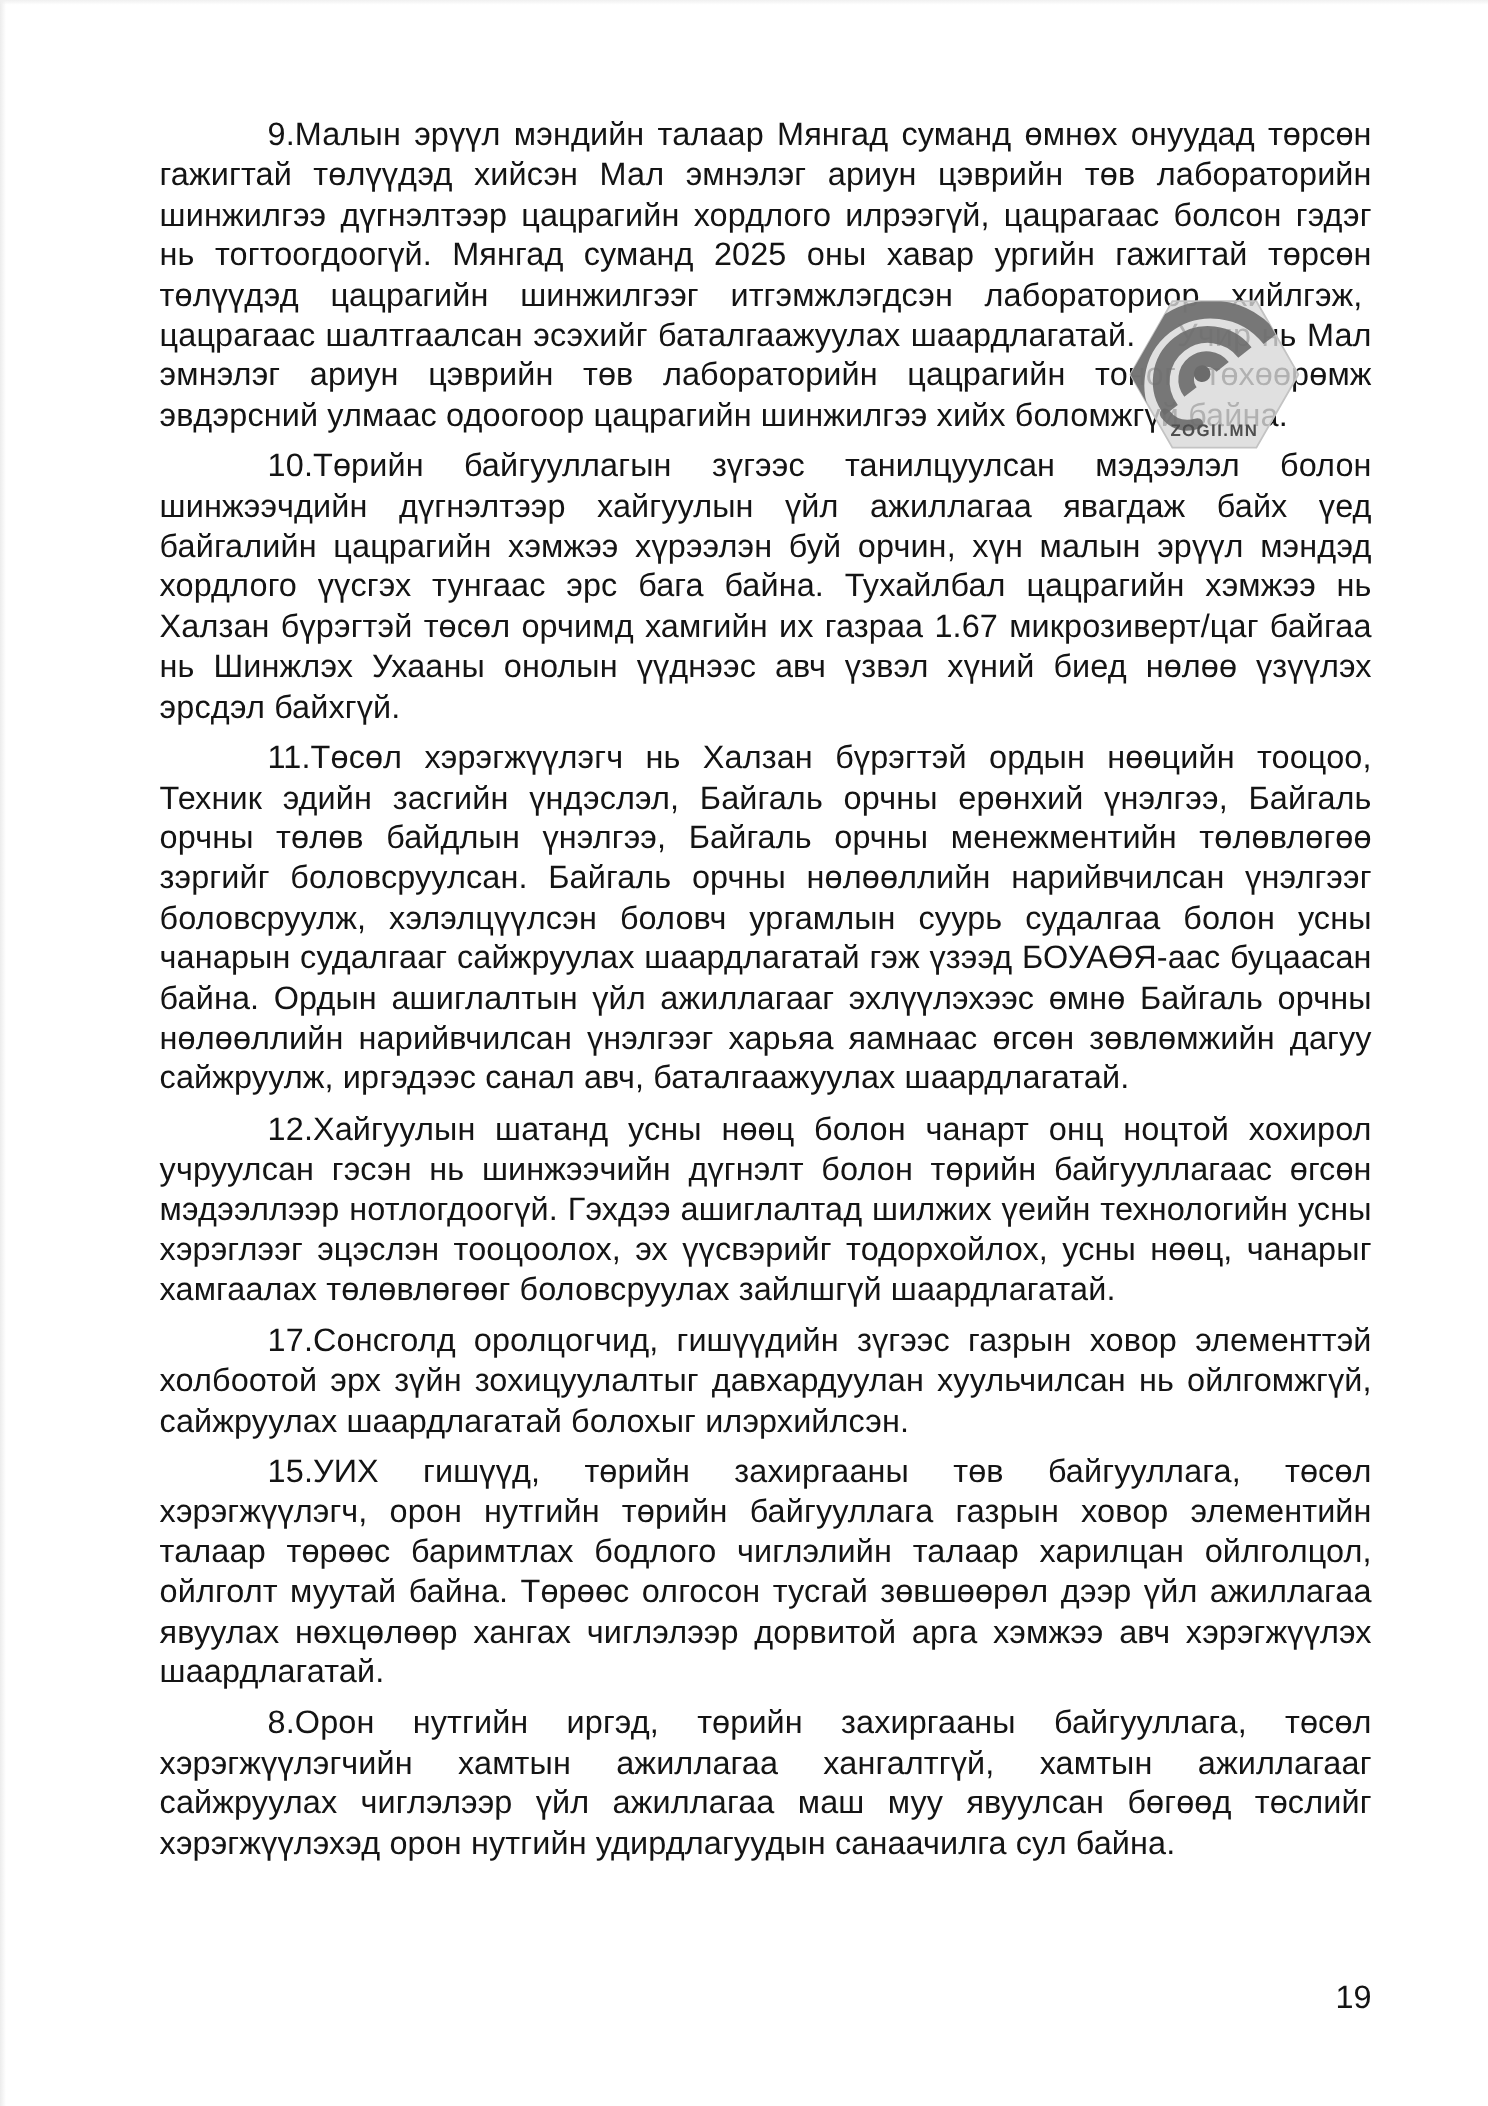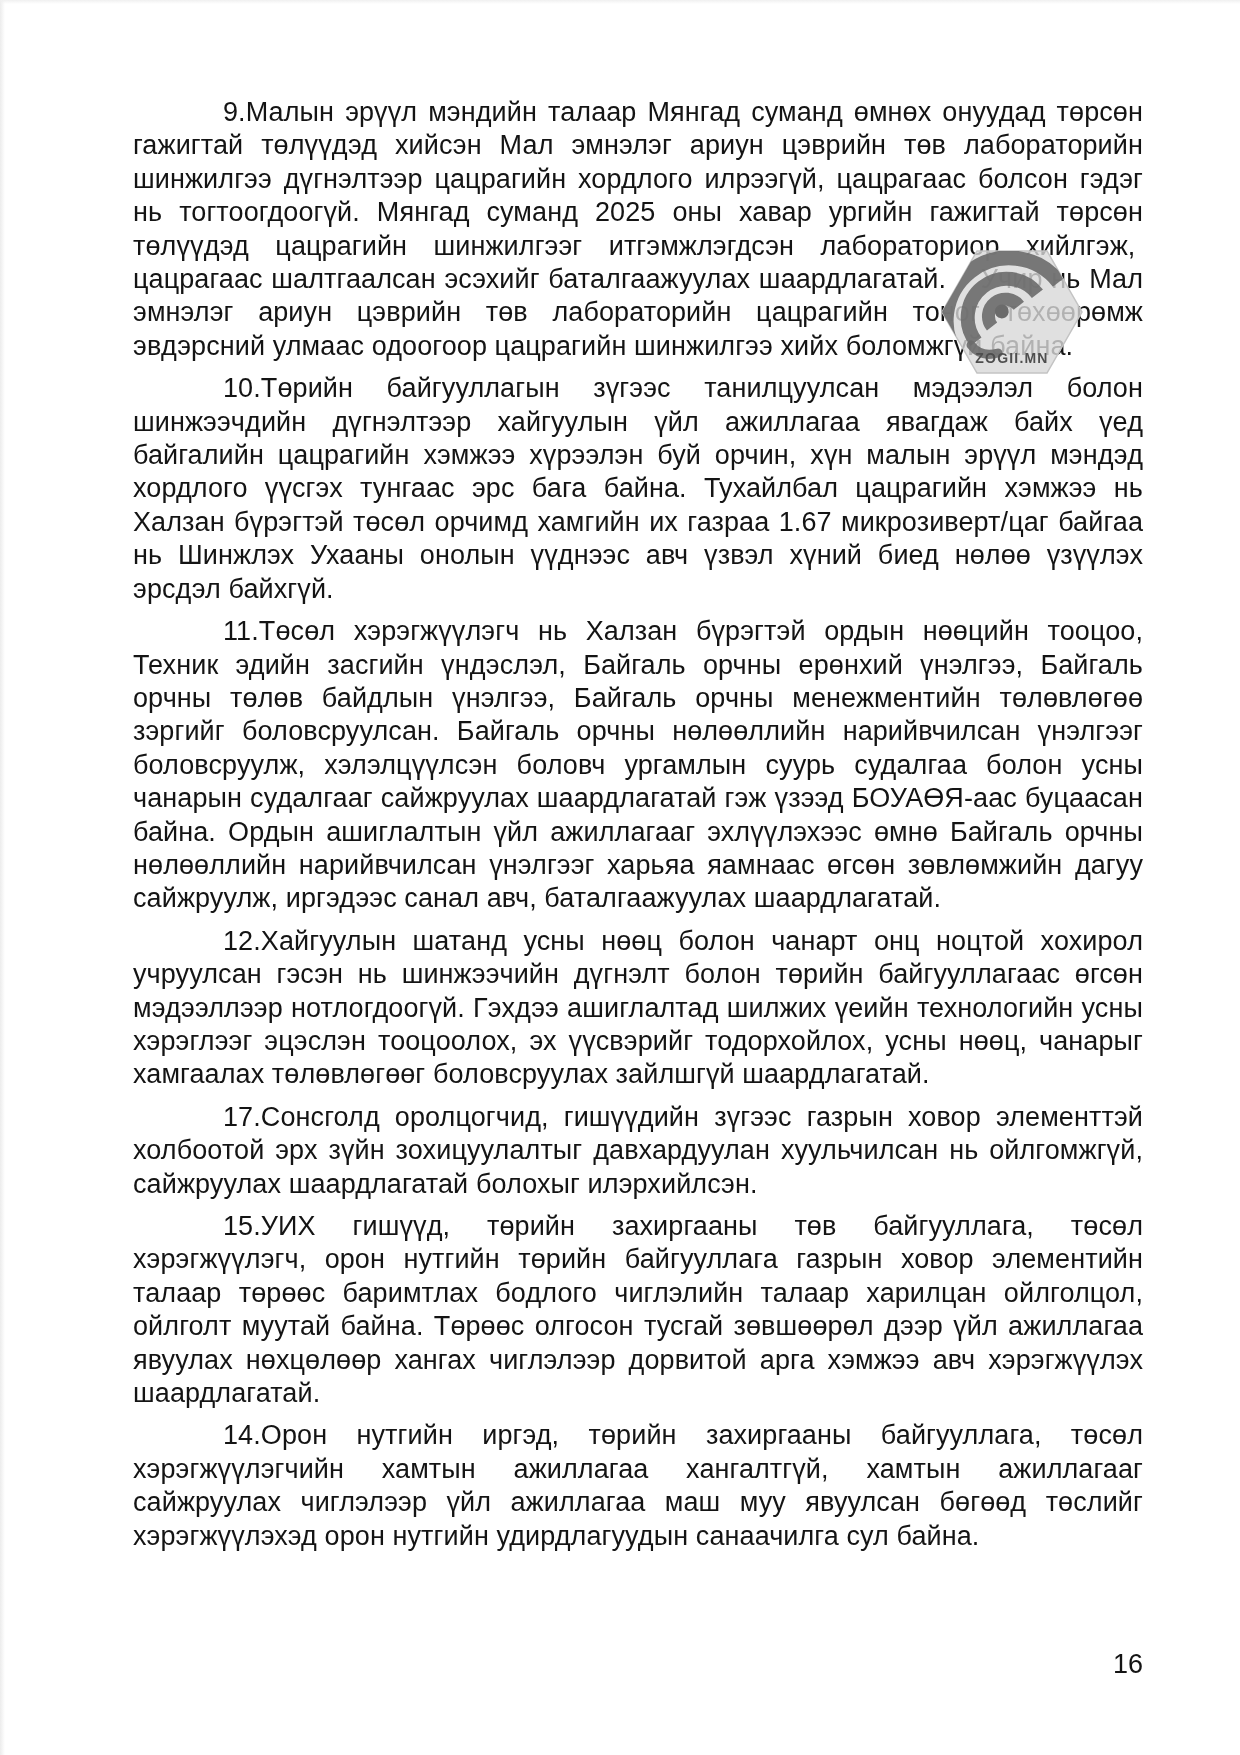--- a/index.html
+++ b/index.html
@@ -70,21 +70,21 @@
 
 <div class="page">
 
   <div class="content">
     <p class="para">9.Малын эрүүл мэндийн талаар Мянгад суманд өмнөх онуудад төрсөн гажигтай төлүүдэд хийсэн Мал эмнэлэг ариун цэврийн төв лабораторийн шинжилгээ дүгнэлтээр цацрагийн хордлого илрээгүй, цацрагаас болсон гэдэг нь тогтоогдоогүй. Мянгад суманд 2025 оны хавар ургийн гажигтай төрсөн төлүүдэд цацрагийн шинжилгээг итгэмжлэгдсэн лабораториор хийлгэж,&nbsp; цацрагаас шалтгаалсан эсэхийг баталгаажуулах шаардлагатай. &nbsp; &nbsp;Учир нь Мал эмнэлэг ариун цэврийн төв лабораторийн цацрагийн тоног төхөөрөмж эвдэрсний улмаас одоогоор цацрагийн шинжилгээ хийх боломжгүй байна.</p>
     <p class="para">10.Төрийн байгууллагын зүгээс танилцуулсан мэдээлэл болон шинжээчдийн дүгнэлтээр хайгуулын үйл ажиллагаа явагдаж байх үед байгалийн цацрагийн хэмжээ хүрээлэн буй орчин, хүн малын эрүүл мэндэд хордлого үүсгэх тунгаас эрс бага байна. Тухайлбал цацрагийн хэмжээ нь Халзан бүрэгтэй төсөл орчимд хамгийн их газраа 1.67 микрозиверт/цаг байгаа нь Шинжлэх Ухааны онолын үүднээс авч үзвэл хүний биед нөлөө үзүүлэх эрсдэл байхгүй.</p>
     <p class="para">11.Төсөл хэрэгжүүлэгч нь Халзан бүрэгтэй ордын нөөцийн тооцоо, Техник эдийн засгийн үндэслэл, Байгаль орчны ерөнхий үнэлгээ, Байгаль орчны төлөв байдлын үнэлгээ, Байгаль орчны менежментийн төлөвлөгөө зэргийг боловсруулсан. Байгаль орчны нөлөөллийн нарийвчилсан үнэлгээг боловсруулж, хэлэлцүүлсэн боловч ургамлын суурь судалгаа болон усны чанарын судалгааг сайжруулах шаардлагатай гэж үзээд БОУАӨЯ-аас буцаасан байна. Ордын ашиглалтын үйл ажиллагааг эхлүүлэхээс өмнө Байгаль орчны нөлөөллийн нарийвчилсан үнэлгээг харьяа яамнаас өгсөн зөвлөмжийн дагуу сайжруулж, иргэдээс санал авч, баталгаажуулах шаардлагатай.</p>
     <p class="para">12.Хайгуулын шатанд усны нөөц болон чанарт онц ноцтой хохирол учруулсан гэсэн нь шинжээчийн дүгнэлт болон төрийн байгууллагаас өгсөн мэдээллээр нотлогдоогүй. Гэхдээ ашиглалтад шилжих үеийн технологийн усны хэрэглээг эцэслэн тооцоолох, эх үүсвэрийг тодорхойлох, усны нөөц, чанарыг хамгаалах төлөвлөгөөг боловсруулах зайлшгүй шаардлагатай.</p>
     <p class="para">17.Сонсголд оролцогчид, гишүүдийн зүгээс газрын ховор элементтэй холбоотой эрх зүйн зохицуулалтыг давхардуулан хуульчилсан нь ойлгомжгүй, сайжруулах шаардлагатай болохыг илэрхийлсэн.</p>
     <p class="para">15.УИХ гишүүд, төрийн захиргааны төв байгууллага, төсөл хэрэгжүүлэгч, орон нутгийн төрийн байгууллага газрын ховор элементийн талаар төрөөс баримтлах бодлого чиглэлийн талаар харилцан ойлголцол, ойлголт муутай байна. Төрөөс олгосон тусгай зөвшөөрөл дээр үйл ажиллагаа явуулах нөхцөлөөр хангах чиглэлээр дорвитой арга хэмжээ авч хэрэгжүүлэх шаардлагатай.</p>
-    <p class="para">14.Орон нутгийн иргэд, төрийн захиргааны байгууллага, төсөл хэрэгжүүлэгчийн хамтын ажиллагаа хангалтгүй, хамтын ажиллагааг сайжруулах чиглэлээр үйл ажиллагаа маш муу явуулсан бөгөөд төслийг хэрэгжүүлэхэд орон нутгийн удирдлагуудын санаачилга сул байна.</p>
+    <p class="para">8.Орон нутгийн иргэд, төрийн захиргааны байгууллага, төсөл хэрэгжүүлэгчийн хамтын ажиллагаа хангалтгүй, хамтын ажиллагааг сайжруулах чиглэлээр үйл ажиллагаа маш муу явуулсан бөгөөд төслийг хэрэгжүүлэхэд орон нутгийн удирдлагуудын санаачилга сул байна.</p>
   </div>
 
   <div class="watermark">
     <svg viewBox="0 0 142 126" xmlns="http://www.w3.org/2000/svg">
       <defs>
         <clipPath id="hexclip">
           <polygon points="1,63 36,2 106,2 141,63 106,124 36,124"></polygon>
         </clipPath>
       </defs>
 
@@ -97,15 +97,15 @@
           <path d="M -39,6 A 39,39 0 0 1 39,6" stroke-width="14"></path>
           <path d="M -63,10 A 63,63 0 0 1 63,10" stroke-width="15"></path>
         </g>
         <path d="M 30,96 Q 40,109 57,104" stroke-width="9" stroke-linecap="round"></path>
       </g>
 
       <text x="71" y="114" text-anchor="middle" font-size="14" font-weight="600" letter-spacing="1.2" fill="#4e4e4e">ZOGII.MN</text>
     </svg>
   </div>
 
-  <div class="page-number">16</div>
+  <div class="page-number">19</div>
 
 </div>
 
 </body></html>

